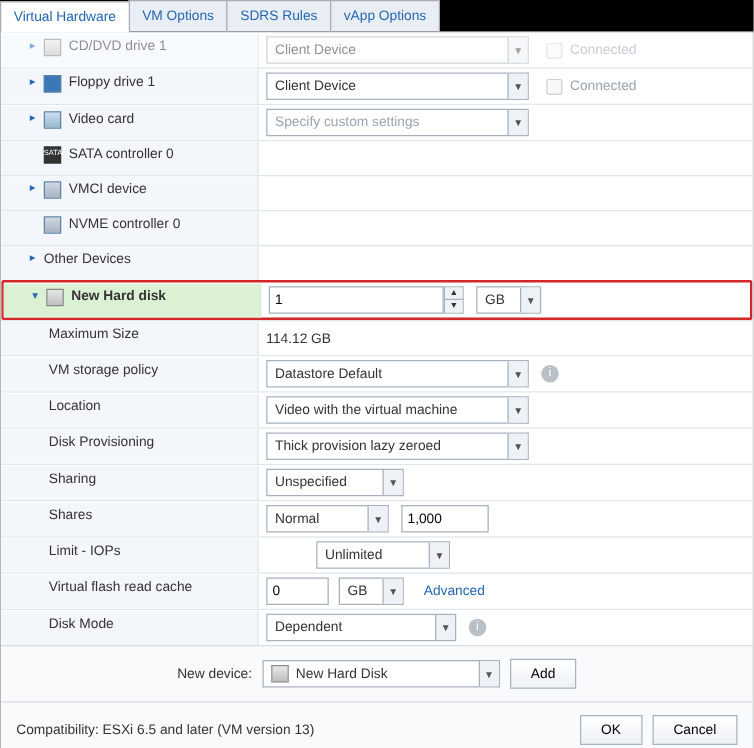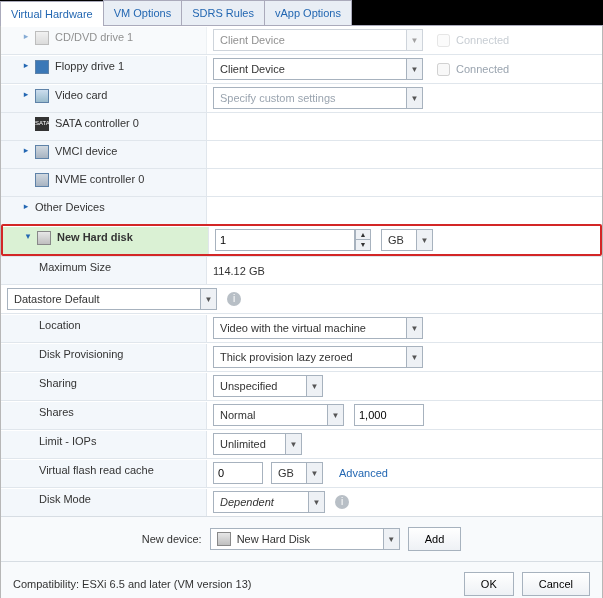--- a/index.html
+++ b/index.html
@@ -200,20 +200,23 @@
       <div class="row indent-1">
         <div class="labelcell">
             <span class="label-text">Maximum Size</span>
           </div>
         <div class="valuecell">
             <span>114.12 GB</span>
           </div>
       </div>
 
       <div class="row indent-1">
+        <div class="labelcell">
+            <span class="label-text">VM storage policy</span>
+          </div>
         <div class="valuecell">
           <div class="sel" style="width:210px;">
             <span class="txt">Datastore Default</span>
               <span class="caret"></span>
           </div>
           <span class="info-ico">i</span>
         </div>
       </div>
 
       <div class="row indent-1">
@@ -250,34 +253,34 @@
               <span class="caret"></span>
           </div>
         </div>
       </div>
 
       <div class="row indent-1">
         <div class="labelcell">
             <span class="label-text">Shares</span>
           </div>
         <div class="valuecell">
-          <div class="sel" style="width:131px;">
+          <div class="sel" style="width:98px;">
             <span class="txt">Normal</span>
               <span class="caret"></span>
           </div>
           <input type="text" class="num" style="width: 70px; margin-left: 6px;" value="1,000">
         </div>
       </div>
 
       <div class="row indent-1">
         <div class="labelcell">
             <span class="label-text">Limit - IOPs</span>
           </div>
         <div class="valuecell">
-          <div class="sel" style="width:89px;">
+          <div class="sel" style="width:107px;margin-left:40px;">
             <span class="txt">Unlimited</span>
               <span class="caret"></span>
           </div>
         </div>
       </div>
 
       <div class="row indent-1">
         <div class="labelcell">
             <span class="label-text">Virtual flash read cache</span>
           </div>
@@ -289,21 +292,21 @@
           </div>
           <span class="link" style="margin-left:12px;">Advanced</span>
         </div>
       </div>
 
       <div class="row indent-1">
         <div class="labelcell">
             <span class="label-text">Disk Mode</span>
           </div>
         <div class="valuecell">
-          <div class="sel" style="width:112px;font-style:italic;">
+          <div class="sel" style="width:152px;">
             <span class="txt">Dependent</span>
               <span class="caret"></span>
           </div>
           <span class="info-ico">i</span>
         </div>
       </div>
 
     </div>
 
     <div class="addbar">

